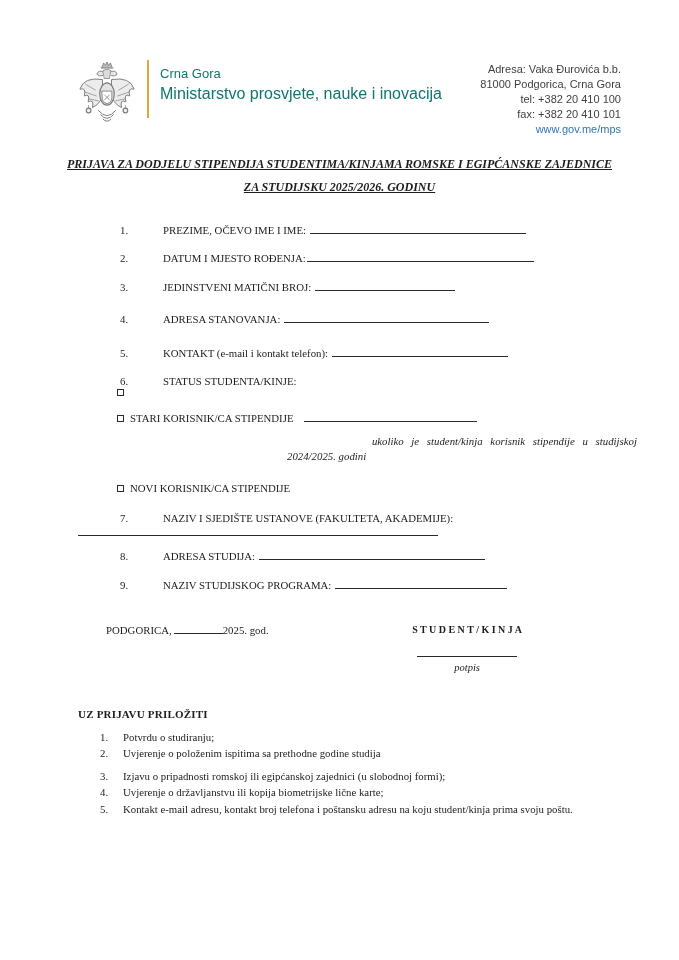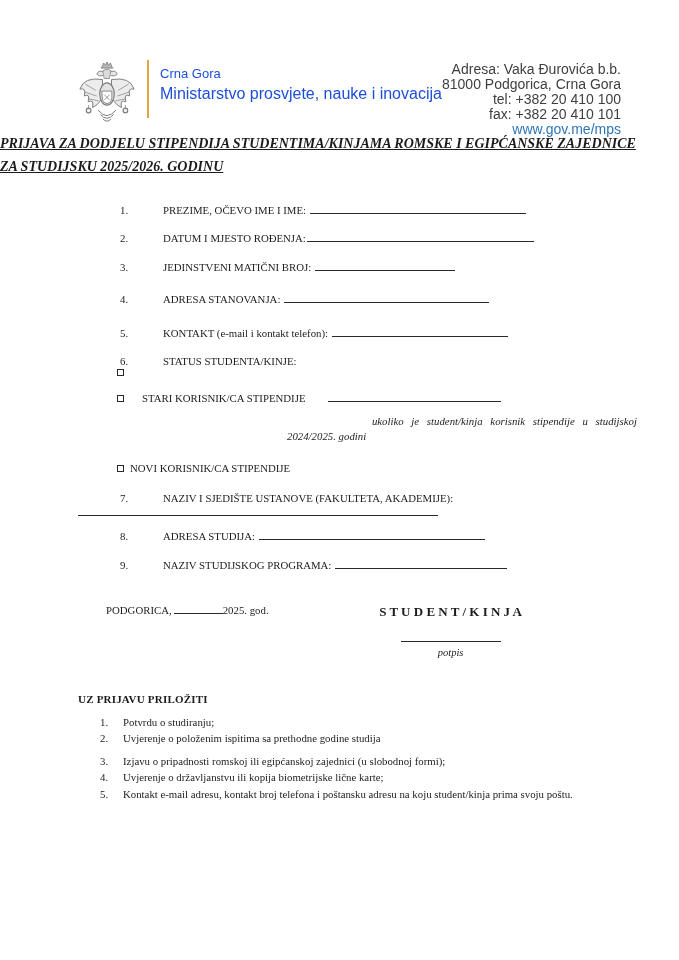--- a/index.html
+++ b/index.html
@@ -11,47 +11,47 @@
     background: #ffffff;
     font-family: "Liberation Serif", "DejaVu Serif", serif;
     color: #1c1c1c;
     overflow: hidden;
   }
   
   .header { display: flex; justify-content: space-between; align-items: flex-start; padding: 58px 58px 0 76px; }
   .brand { display: flex; align-items: flex-start; }
   .crest { width: 62px; height: 72px; display: block; }
   .vbar { width: 2px; height: 58px; background: #dfa63f; margin: 2px 11px 0 9px; }
-  .brand-text { font-family: "Liberation Sans", "DejaVu Sans", sans-serif; color: #1d4ed8; padding-top: 6px; }
+  .brand-text { font-family: "Liberation Sans", "DejaVu Sans", sans-serif; color: #0f766e; padding-top: 6px; }
   .org-name { font-size: 13px; line-height: 20px; }
   .org-dept { font-size: 16px; line-height: 20px; }
-  .address { font-family: "Liberation Sans", "DejaVu Sans", sans-serif; font-size: 14px; line-height: 15px; text-align: right; color: #3f3f3f; padding-top: 4px; }
+  .address { font-family: "Liberation Sans", "DejaVu Sans", sans-serif; font-size: 11px; line-height: 15px; text-align: right; color: #3f3f3f; padding-top: 4px; }
   .website { color: #2e75b6; cursor: pointer; }
   
-  .title { text-align: left; font-weight: bold; font-style: italic; font-size: 14px; }
+  .title { text-align: center; margin-top: 20px; font-weight: bold; font-style: italic; font-size: 12px; }
   .title-line { text-decoration: underline; line-height: 14px; }
   .title-line2 { margin-top: 9px; }
   
   .fields { margin: 30px 0 0 120px; font-size: 10.8px; }
   .frow { display: flex; align-items: baseline; height: 14px; white-space: nowrap; }
   .fnum { width: 43px; flex: 0 0 43px; }
   .blank { display: inline-block; border-bottom: 1px solid #2a2a2a; height: 10px; margin-left: 4px; }
   .chk-row { display: flex; align-items: center; line-height: 15.5px; margin-left: -3px; white-space: nowrap; }
   .box { width: 7px; height: 7px; border: 1px solid #2a2a2a; display: inline-block; margin-right: 6px; flex: 0 0 7px; }
-  .stari-row { display: flex; align-items: baseline; margin-top: 16px; margin-left: -3px; white-space: nowrap; gap: 12px; }
+  .stari-row { display: flex; align-items: baseline; margin-top: 16px; margin-left: -3px; white-space: nowrap; }
   .note1 { font-style: italic; text-align: right; word-spacing: 5px; padding-right: 42px; line-height: 15px; margin-top: 10px; }
   .note2 { font-style: italic; margin-left: 167px; line-height: 15px; }
   .novi-row { margin-top: 17px; }
   .line-row { height: 12px; }
   .full-line { margin-left: -42px; }
   
   .sig { display: flex; justify-content: space-between; margin-top: 31px; padding: 0 157px 0 78px; font-size: 10.8px; }
   .sig-left { white-space: nowrap; display: flex; align-items: baseline; margin-left: 28px; }
   .sig-right { text-align: center; }
-  .student-label { font-weight: bold; font-size: 13px; white-space: nowrap; }
+  .student-label { font-weight: bold; font-size: 10px; white-space: nowrap; }
   .sig-line { border-bottom: 1px solid #2a2a2a; height: 22px; width: 100px; margin: 0 auto; }
   .sig-caption { font-style: italic; margin-top: 5px; font-size: 10.5px; }
   
   .attach { margin: 35px 42px 0 78px; font-size: 10.8px; }
   .attach-heading { font-weight: bold; font-size: 11px; letter-spacing: 0.2px; }
   .att-list { margin-top: 9px; }
   .att-row { display: flex; line-height: 16.5px; }
   .att-row.gap { margin-top: 6px; }
   .att-num { flex: 0 0 23px; margin-left: 22px; }
   .att-text { flex: 1; text-align: justify; }

